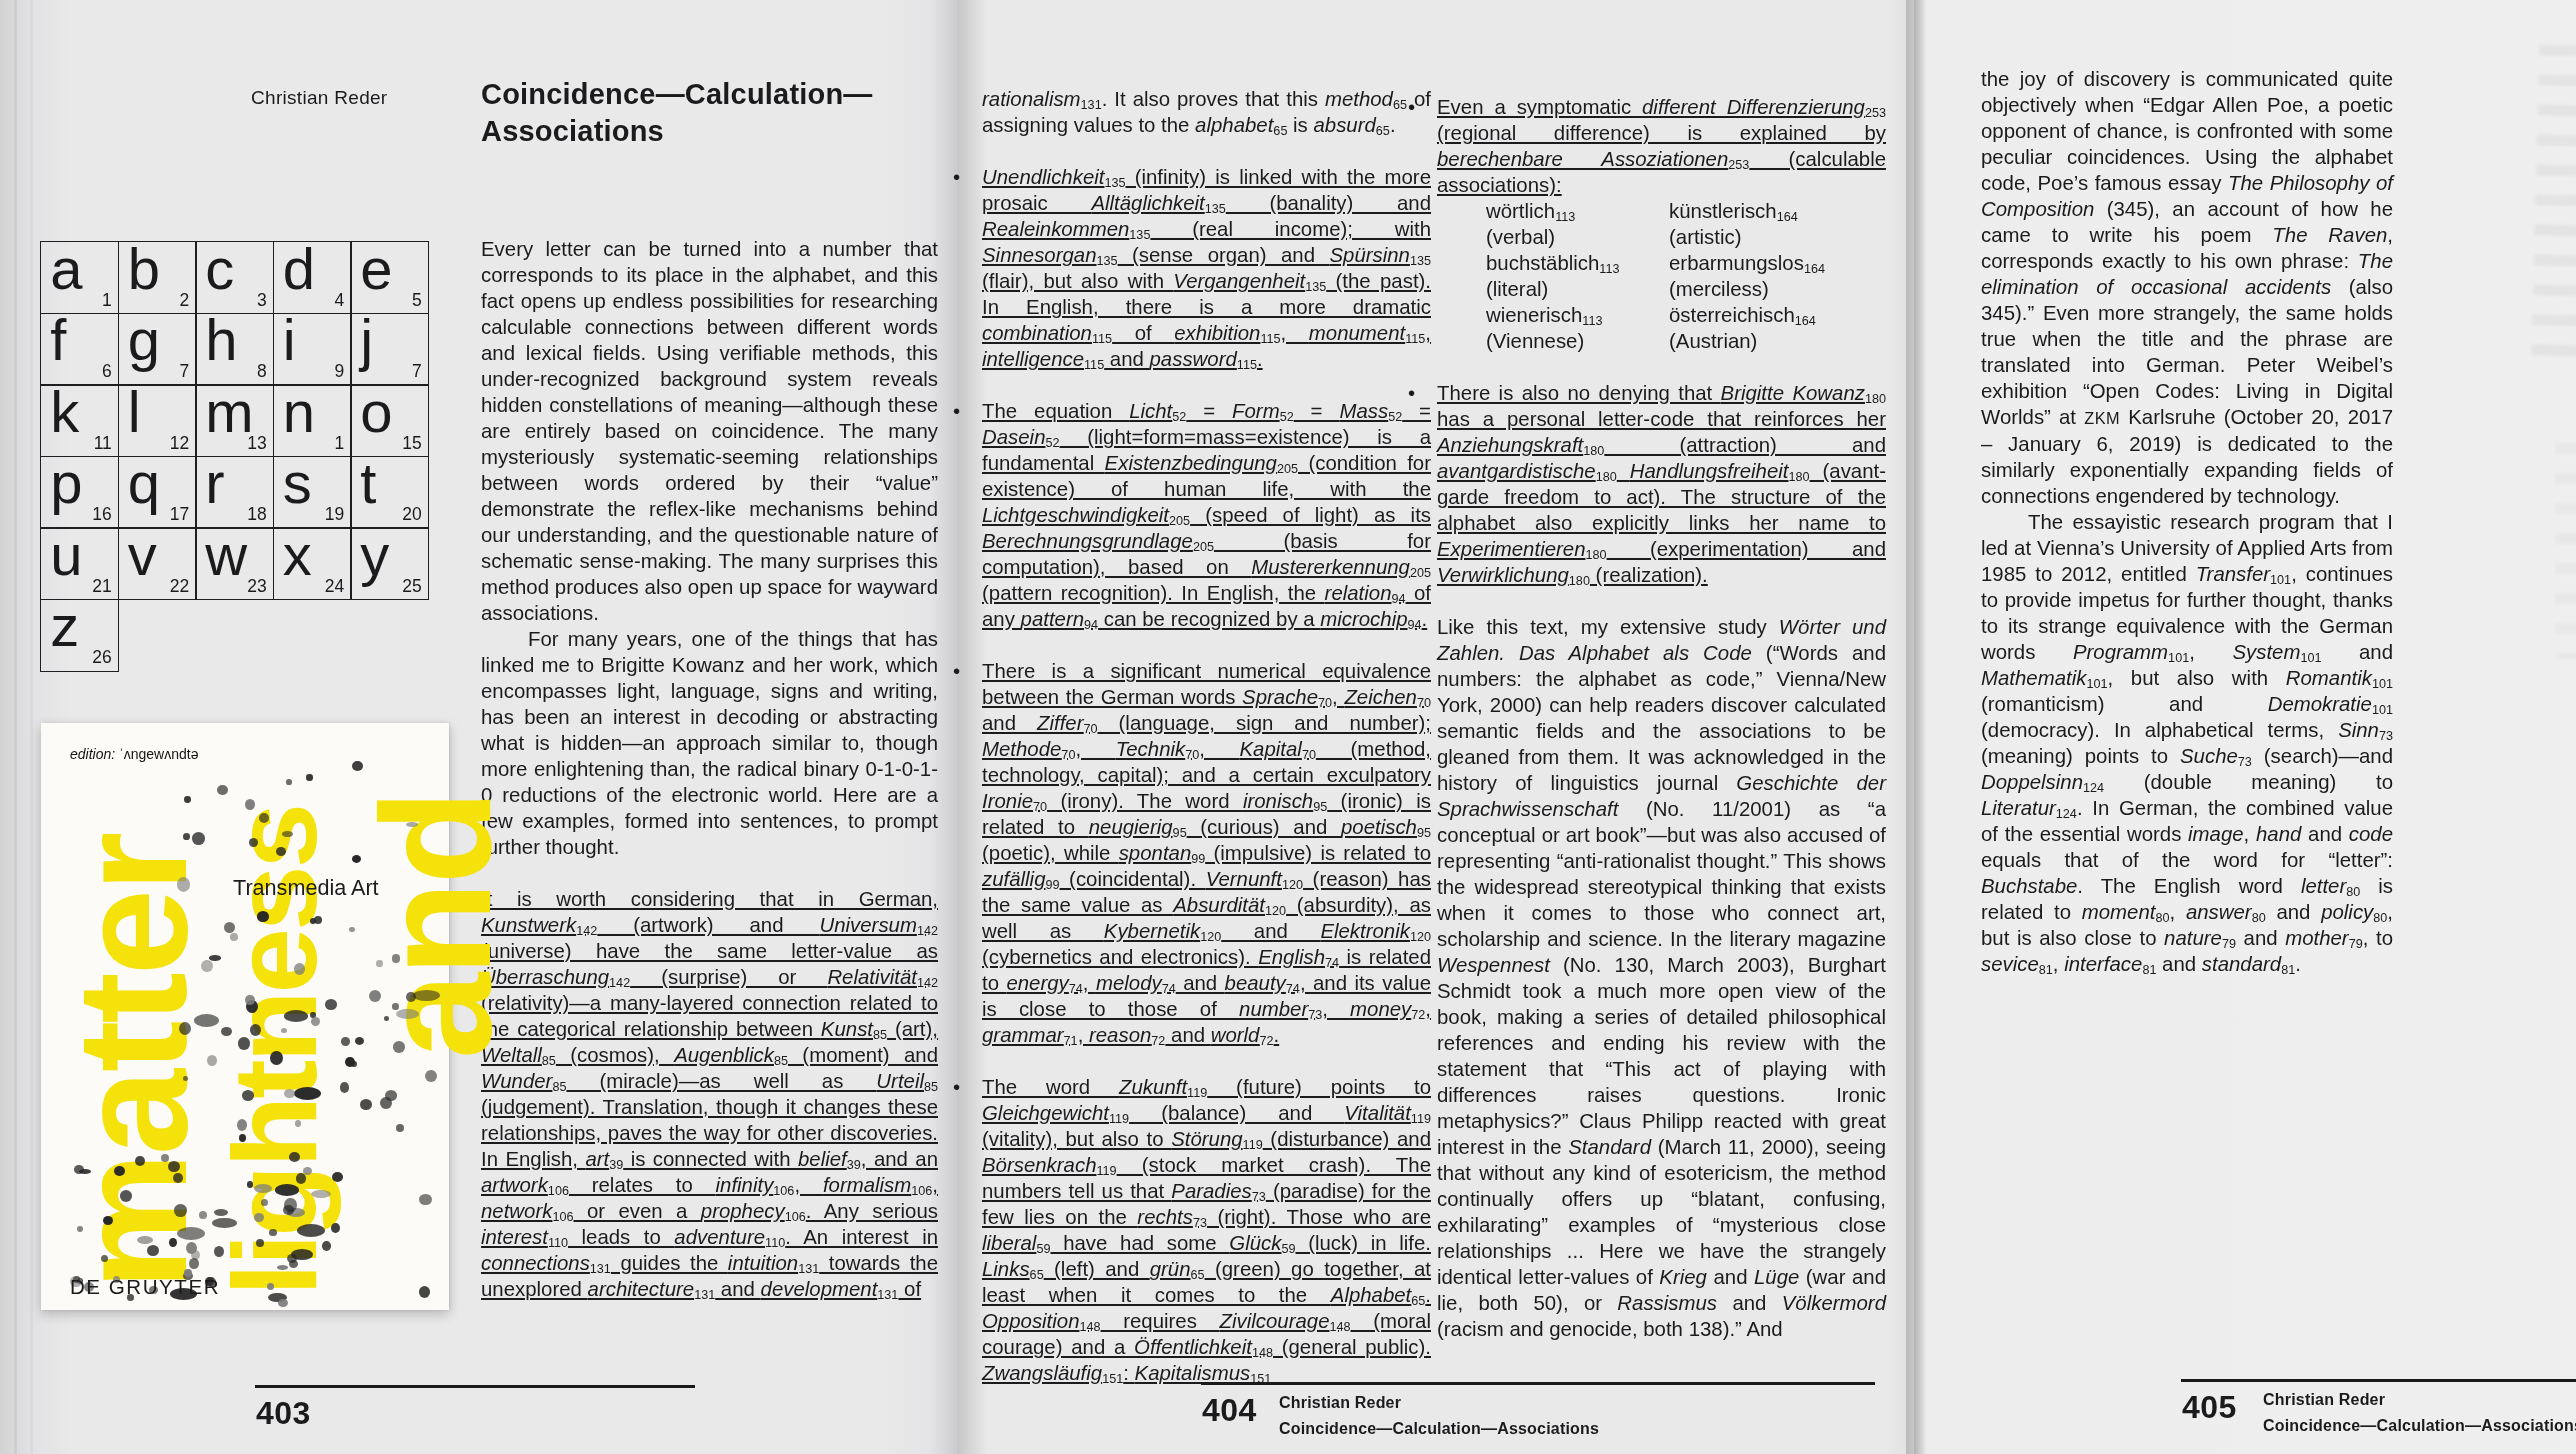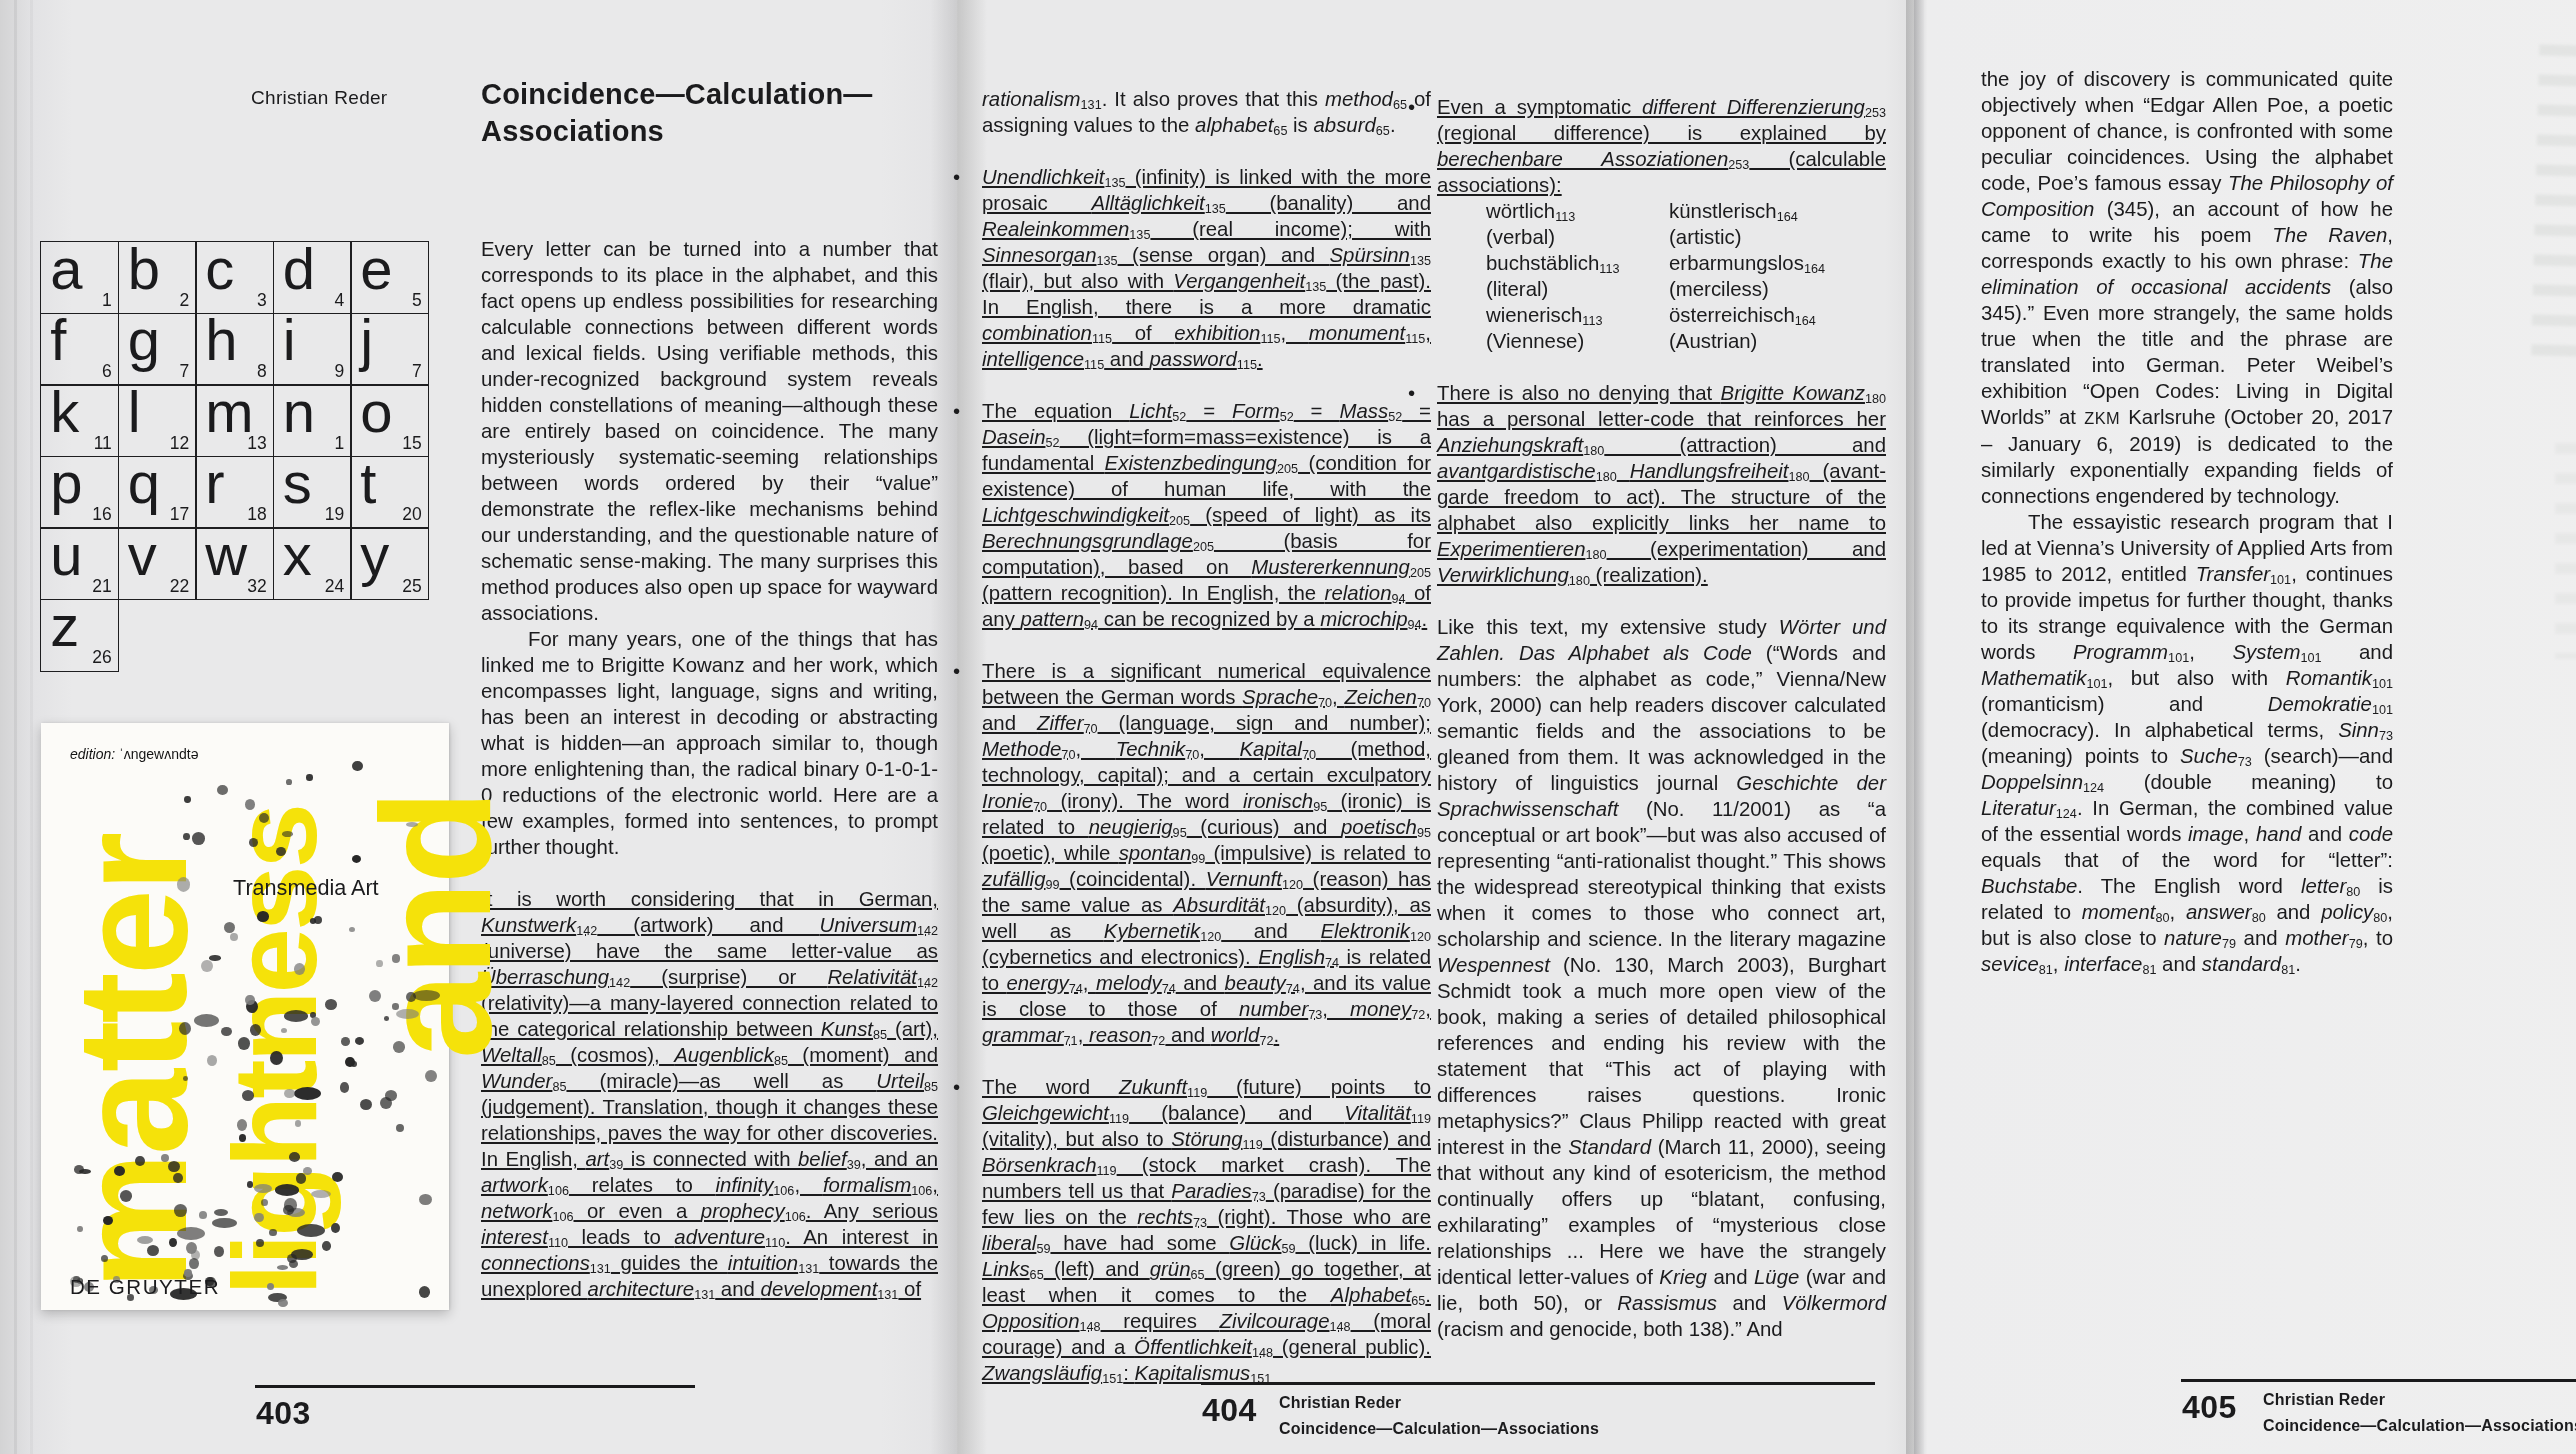--- a/index.html
+++ b/index.html
@@ -185,21 +185,21 @@
       <div class="acell">
         <span class="al">u</span>
         <span class="an">21</span>
       </div>
       <div class="acell">
         <span class="al">v</span>
         <span class="an">22</span>
       </div>
       <div class="acell">
         <span class="al">w</span>
-        <span class="an">32</span>
+        <span class="an">23</span>
       </div>
       <div class="acell">
         <span class="al">x</span>
         <span class="an">24</span>
       </div>
       <div class="acell">
         <span class="al">y</span>
         <span class="an">25</span>
       </div>
     </div>

